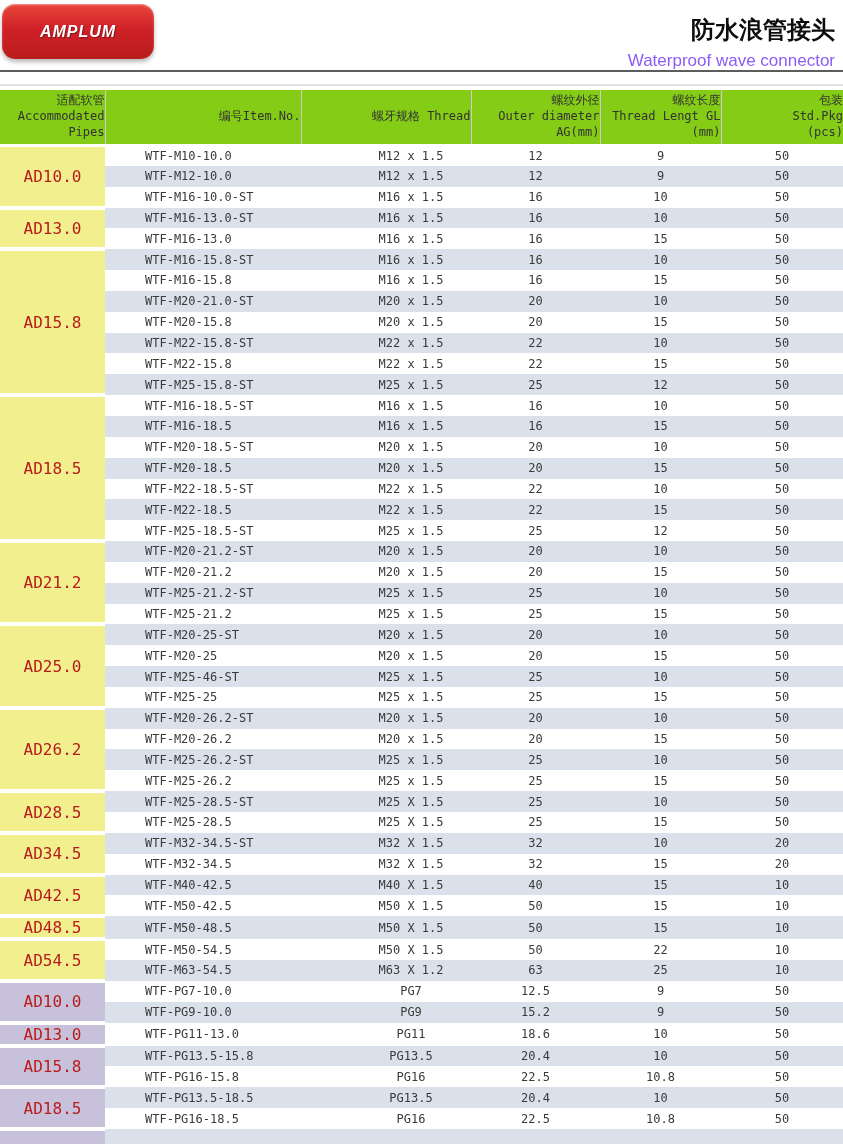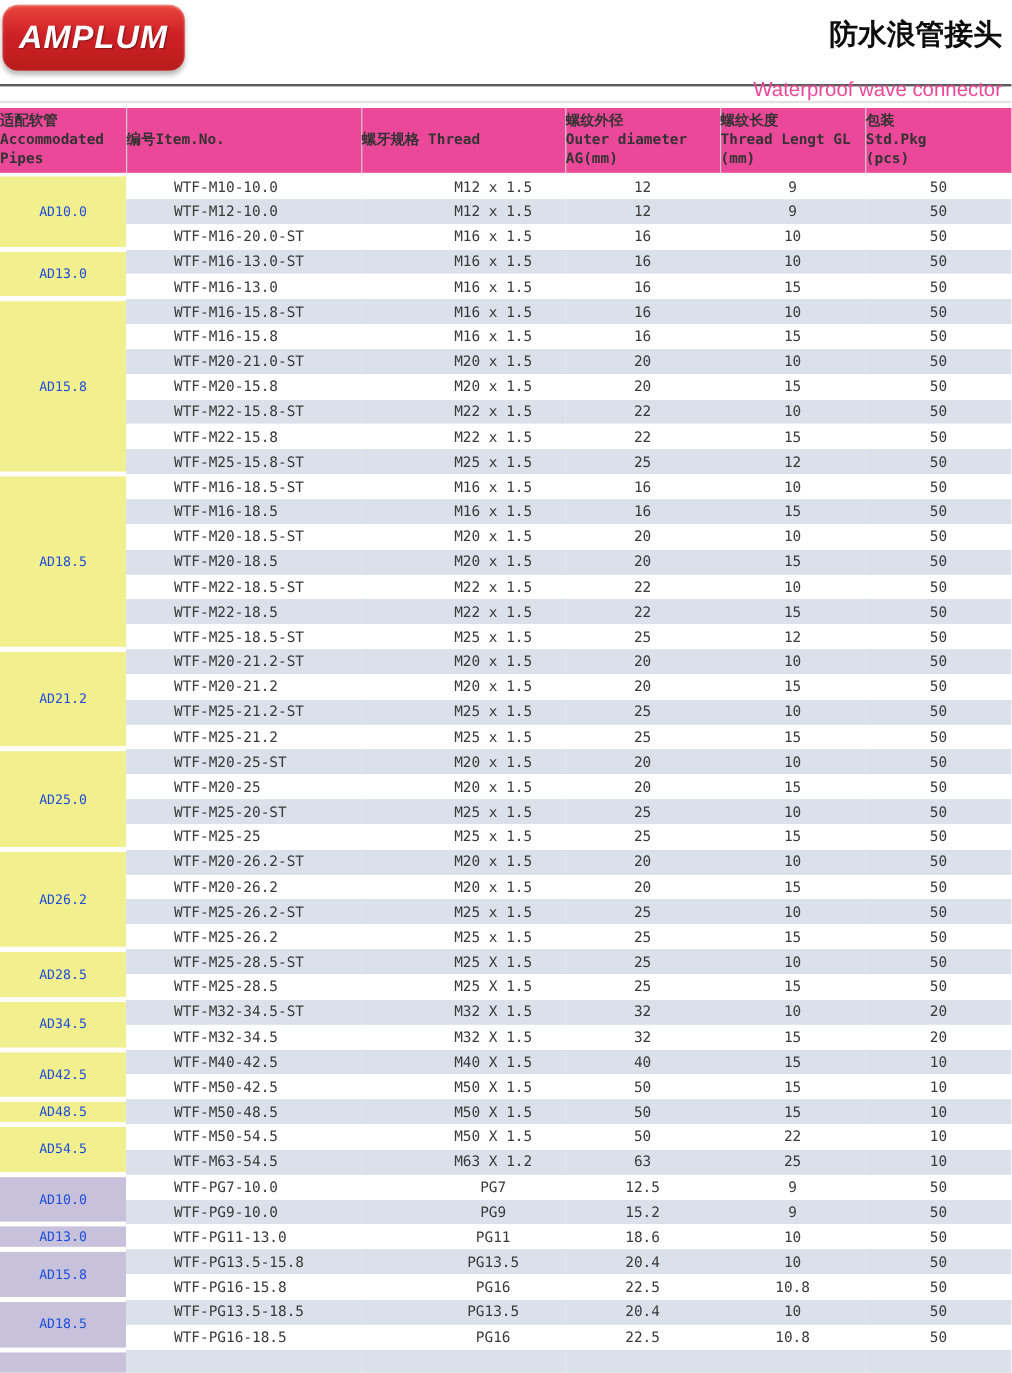--- a/index.html
+++ b/index.html
@@ -22,53 +22,53 @@
     width: 152px; height: 55px;
     background: linear-gradient(180deg, #e8473c 0%, #cf2027 45%, #b81d1b 100%);
     border-radius: 13px;
     display: flex; align-items: center; justify-content: center;
     box-shadow: 0 3px 4px rgba(0,0,0,.28), inset 0 1px 2px rgba(255,255,255,.45);
   }
   .logo-text {
     color: #ffffff;
     font-family: "Liberation Sans", sans-serif;
     font-style: italic; font-weight: bold;
-    font-size: 27px; letter-spacing: 1px;
+    font-size: 16px; letter-spacing: 1px;
     text-shadow: 1px 1px 1px rgba(0,0,0,.35);
   }
   .titles {
     position: absolute; right: 8px; top: 16px;
     text-align: right;
     font-family: "Liberation Sans", sans-serif;
   }
   .title-zh { font-size: 24px; font-weight: bold; color: #0d0d0d; line-height: 1.2; }
-  .title-en { font-size: 17px; color: #ec4899; margin-top: 20px; }
+  .title-en { font-size: 17px; color: #8b5cf6; margin-top: 6px; }
 
   .top-rule { height: 2px; background: #e3e3e3; margin-top: 12px; }
 
   
   table.spec {
     border-collapse: collapse;
     table-layout: fixed;
     width: 843px;
     margin-top: 4px;
   }
   col.c1 { width: 105px; }
   col.c2 { width: 196px; }
   col.c3 { width: 170px; }
   col.c4 { width: 129px; }
   col.c5 { width: 121px; }
   col.c6 { width: 122px; }
 
   th {
-    background: #ec4899;
-    font-weight: bold;
+    background: #84cc16;
+    font-weight: normal;
     font-size: 12px;
     color: #333333;
-    text-align: left;
+    text-align: right;
     vertical-align: middle;
     height: 55px;
     padding: 0;
     box-sizing: border-box;
     line-height: 1.3;
     border-left: 1px solid #cccccc;
     border-bottom: 3px solid #ffffff;
   }
   th:first-child { border-left: none; }
 
@@ -83,22 +83,22 @@
     overflow: hidden;
   }
   tr.stripe td { background: var(--stripe-blue); }
 
   td.item   { padding-left: 40px; text-align: left; }
   td.thread { padding-left: 50px; text-align: center; }
   td.od, td.gl, td.pkg { text-align: center; }
 
   td.group {
     text-align: center;
-    font-size: 11px;
-    color: #1d4ed8;
+    font-size: 16px;
+    color: #b91c1c;
     border-bottom: 4px solid #ffffff;
   }
   td.group.yellow { background: var(--group-yellow) !important; }
   td.group.purple { background: var(--group-purple) !important; }
 </style>
 </head>
 <body>
 
 <div class="page">
 
@@ -163,21 +163,21 @@
           <td class="pkg">50</td>
         </tr>
         <tr class="stripe">
           <td class="item">WTF-M12-10.0</td>
           <td class="thread">M12 x 1.5</td>
           <td class="od">12</td>
           <td class="gl">9</td>
           <td class="pkg">50</td>
         </tr>
         <tr class="plain">
-          <td class="item">WTF-M16-20.0-ST</td>
+          <td class="item">WTF-M16-10.0-ST</td>
           <td class="thread">M16 x 1.5</td>
           <td class="od">16</td>
           <td class="gl">10</td>
           <td class="pkg">50</td>
         </tr>
         <tr class="stripe">
           <td class="group yellow" rowspan="2">AD13.0</td>
           <td class="item">WTF-M16-13.0-ST</td>
           <td class="thread">M16 x 1.5</td>
           <td class="od">16</td>
@@ -329,21 +329,21 @@
           <td class="pkg">50</td>
         </tr>
         <tr class="plain">
           <td class="item">WTF-M20-25</td>
           <td class="thread">M20 x 1.5</td>
           <td class="od">20</td>
           <td class="gl">15</td>
           <td class="pkg">50</td>
         </tr>
         <tr class="stripe">
-          <td class="item">WTF-M25-20-ST</td>
+          <td class="item">WTF-M25-46-ST</td>
           <td class="thread">M25 x 1.5</td>
           <td class="od">25</td>
           <td class="gl">10</td>
           <td class="pkg">50</td>
         </tr>
         <tr class="plain">
           <td class="item">WTF-M25-25</td>
           <td class="thread">M25 x 1.5</td>
           <td class="od">25</td>
           <td class="gl">15</td>

